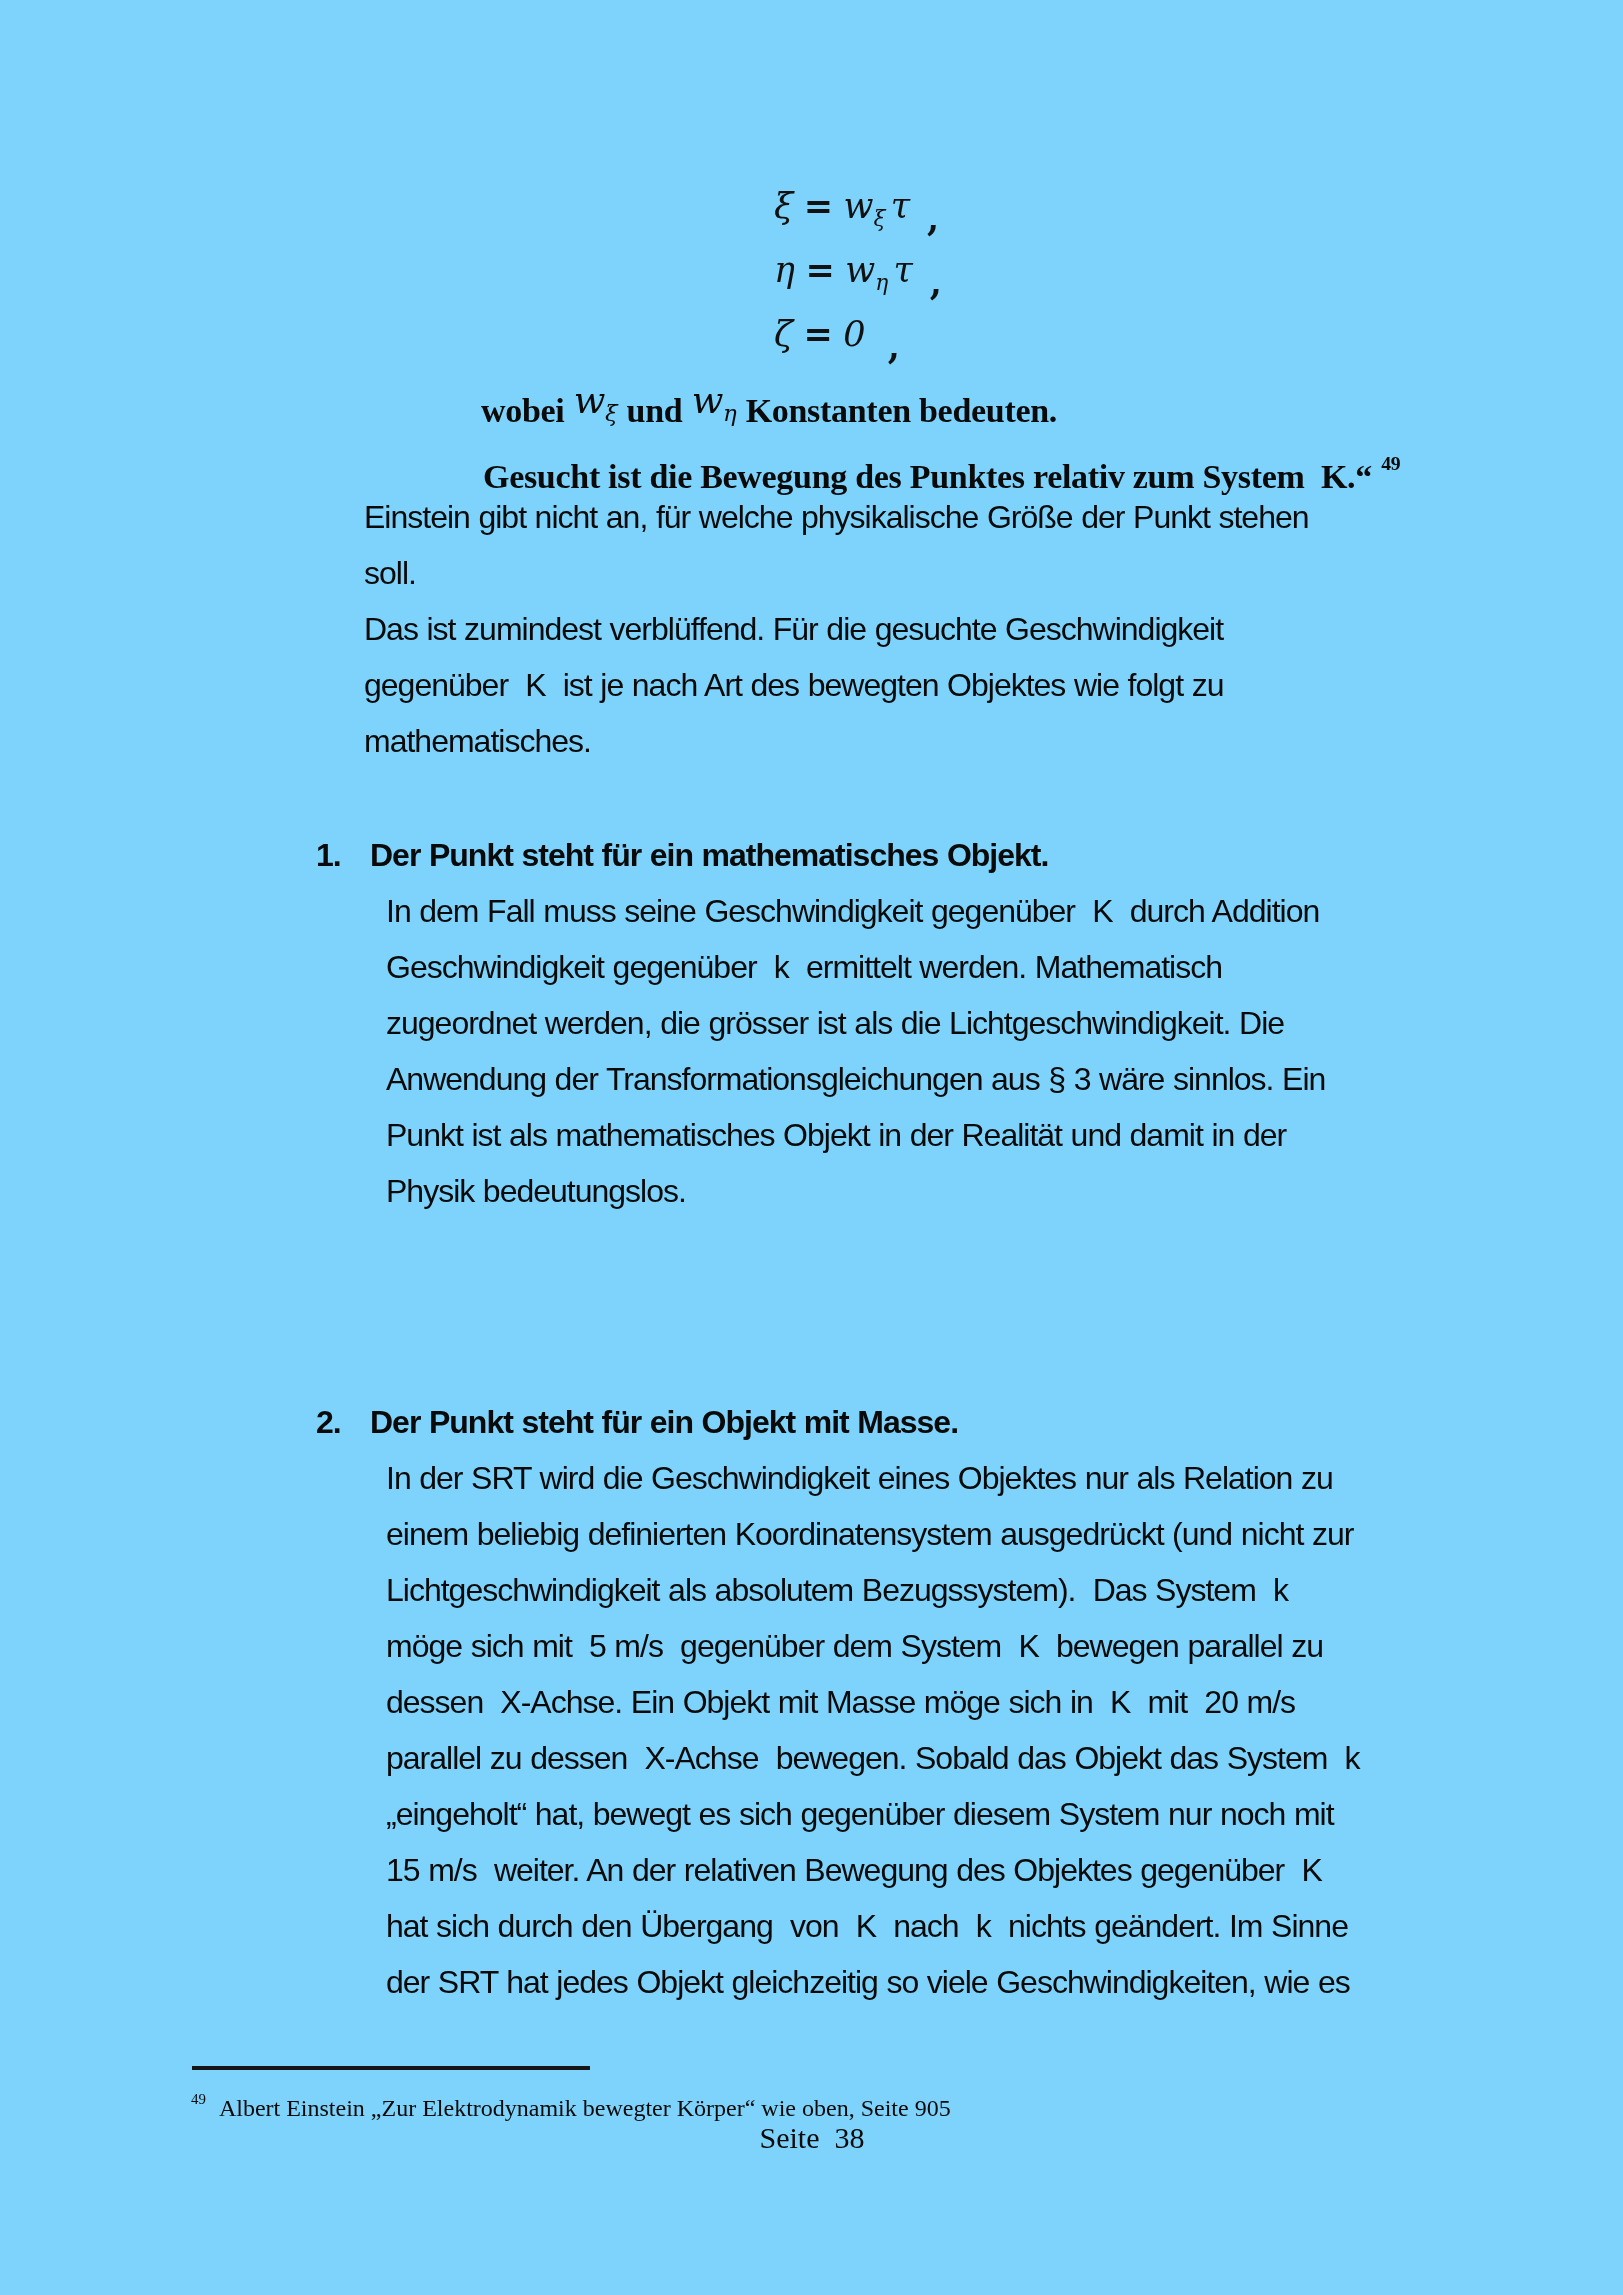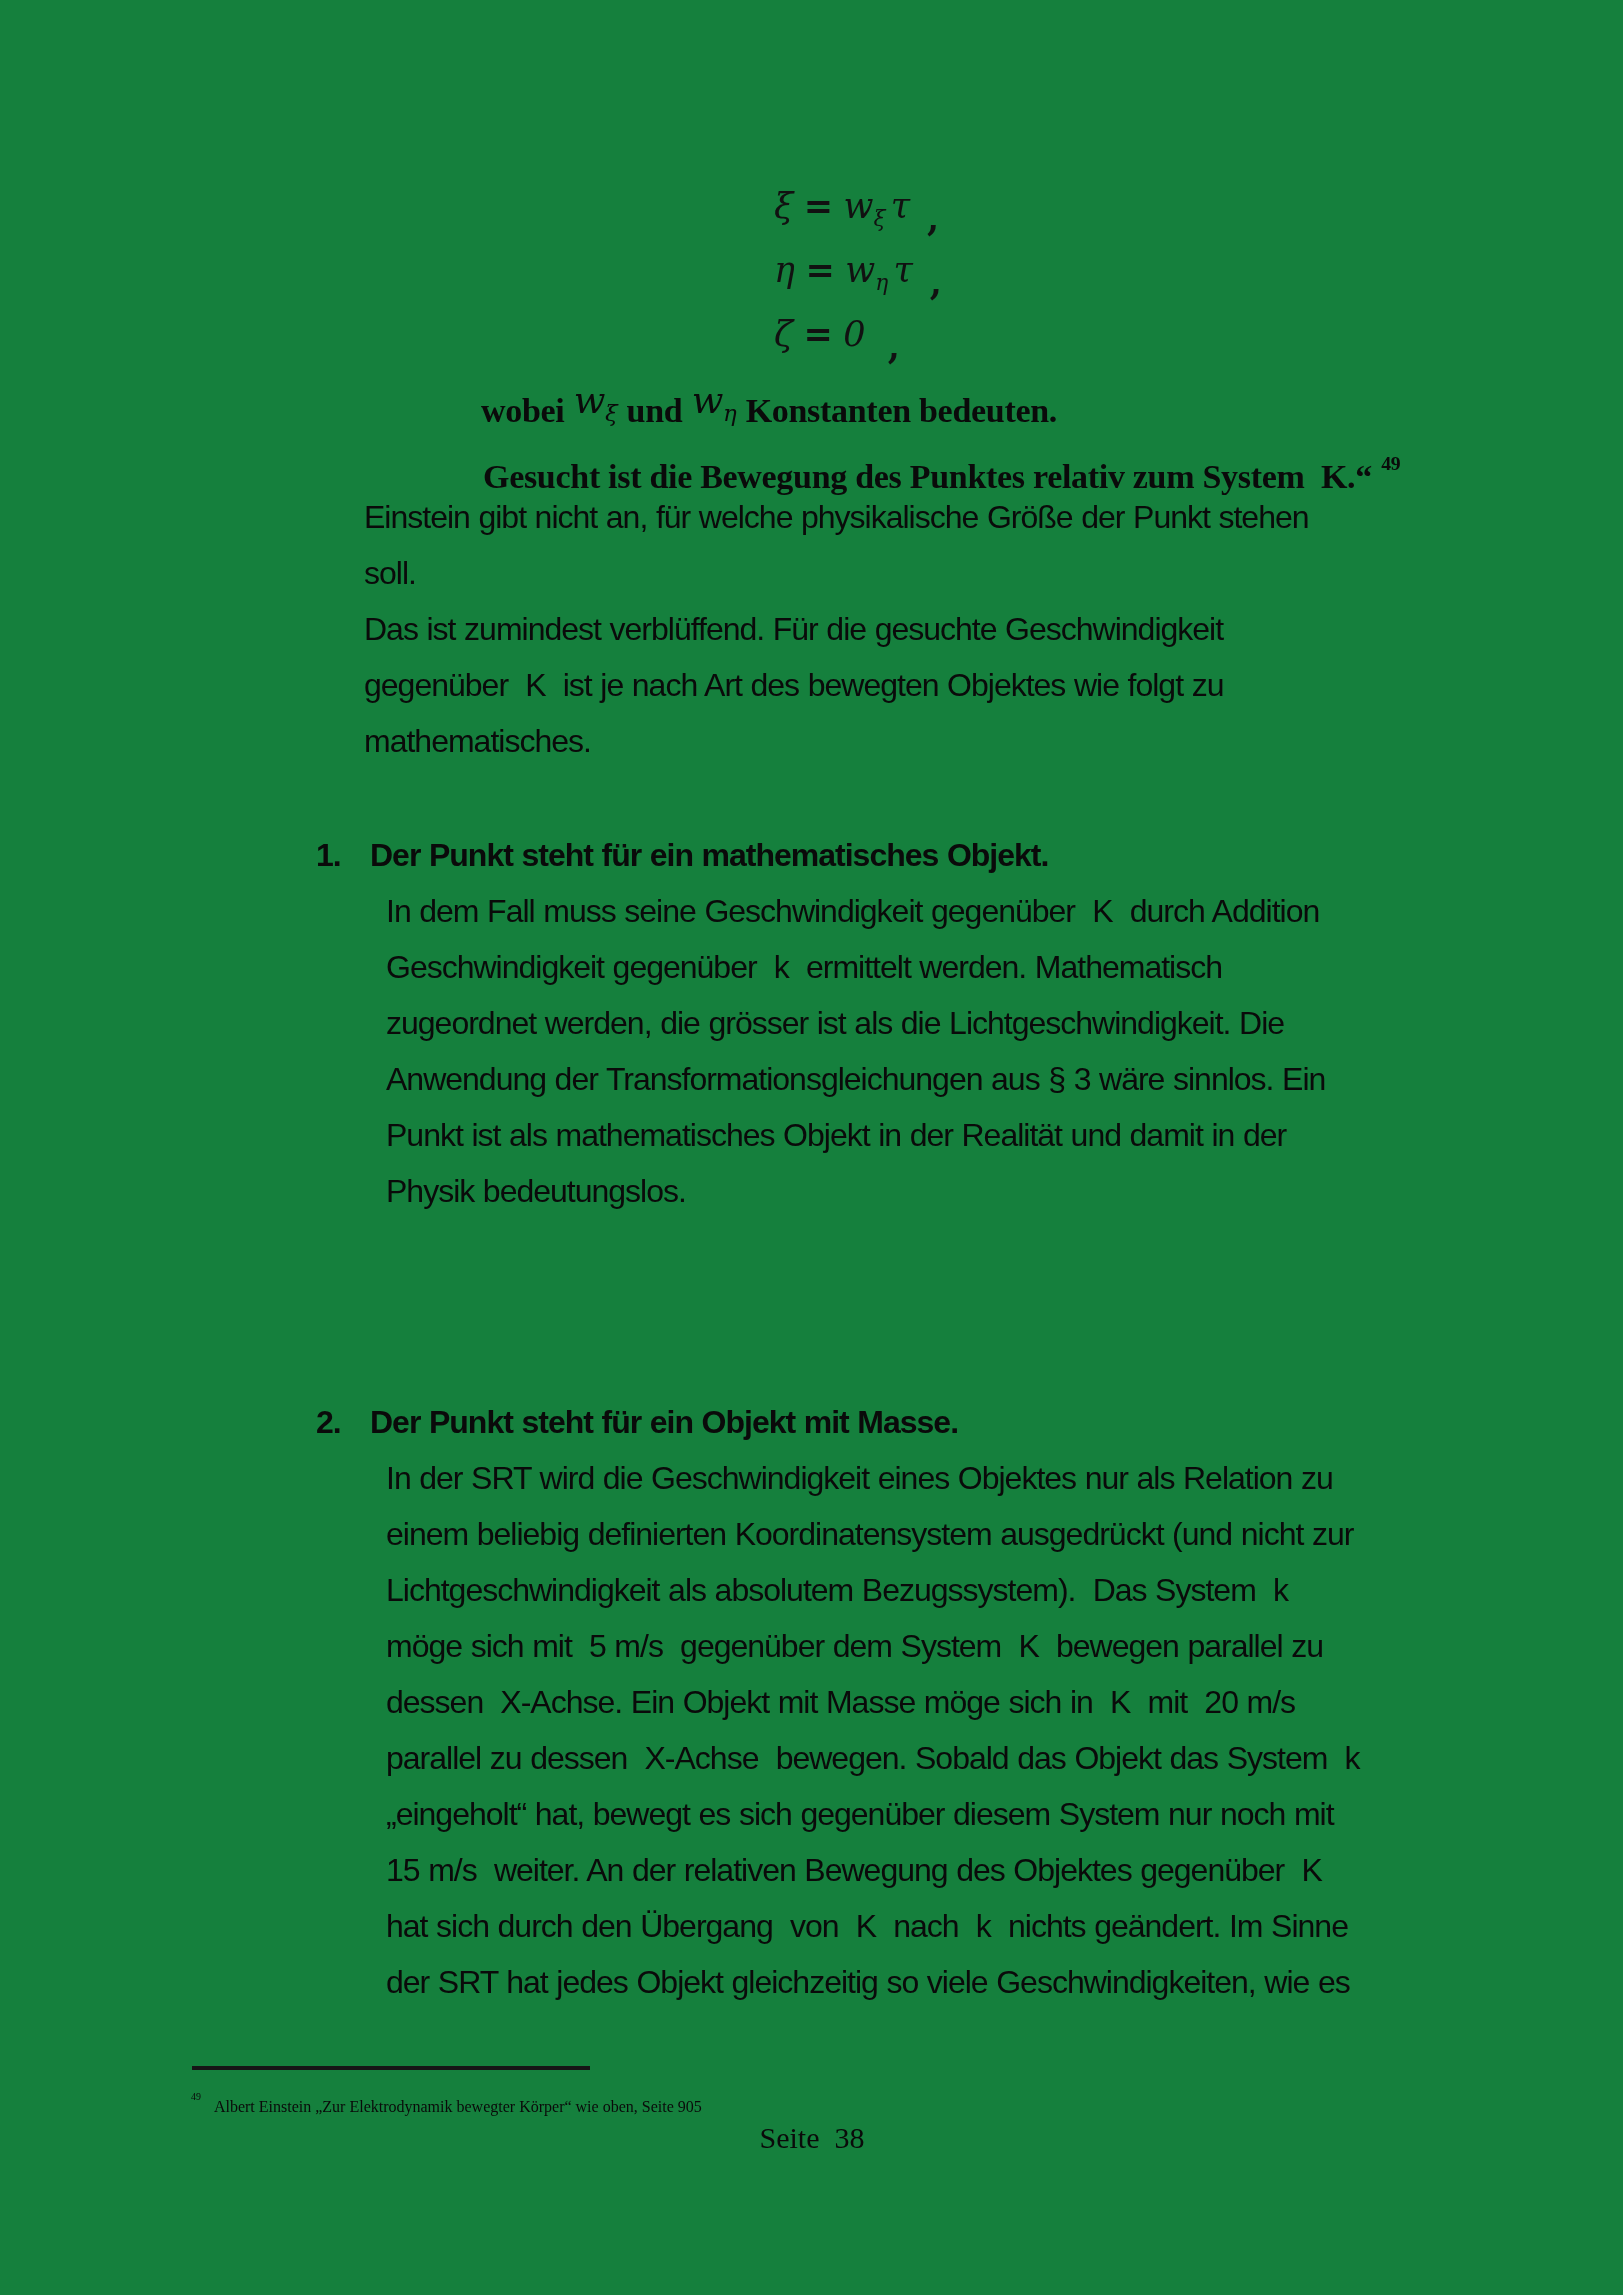--- a/index.html
+++ b/index.html
@@ -1,19 +1,19 @@
 <!DOCTYPE html>
 <html style="font-size:10.5px"><head>
 <meta charset="utf-8">
 <style>
   html,body{margin:0;padding:0;background:#e8e8e8;}
   .page{
     position:relative;
     width:1624px;height:2295px;
-    background:#15803d;
+    background:#7dd3fc;
     color:#000;
     font-family:"Liberation Sans","DejaVu Sans",sans-serif;
     overflow:hidden;
   }
   
   .equations{
     position:absolute;left:774px;top:183px;
     font-family:"DejaVu Serif","Liberation Serif",serif;
     font-style:italic;font-size:35px;color:#111;
   }
@@ -44,21 +44,21 @@
   .list-item-1{top:827px;}
   .list-item-2{top:1394px;}
   .li-head{display:flex;height:56px;line-height:56px;font-weight:bold;white-space:nowrap;}
   .li-num{width:54px;}
   .li-body{margin-left:70px;}
   
   .fn-rule{position:absolute;left:192px;top:2066px;width:398px;height:3.9px;background:#161616;}
   .footnote{
     position:absolute;left:191px;top:2091px;
     font-family:"Liberation Serif","DejaVu Serif",serif;
-    font-size:16px;white-space:nowrap;color:#0a0a0a;
+    font-size:24px;white-space:nowrap;color:#0a0a0a;
   }
   .fn-marker{font-size:0.62em;vertical-align:11.8px;margin-right:13px;}
   .page-num{
     position:absolute;left:0;right:0;top:2121px;text-align:center;
     font-family:"Liberation Serif","DejaVu Serif",serif;
     font-size:30px;color:#0a0a0a;
   }
 </style>
 </head>
 <body>

